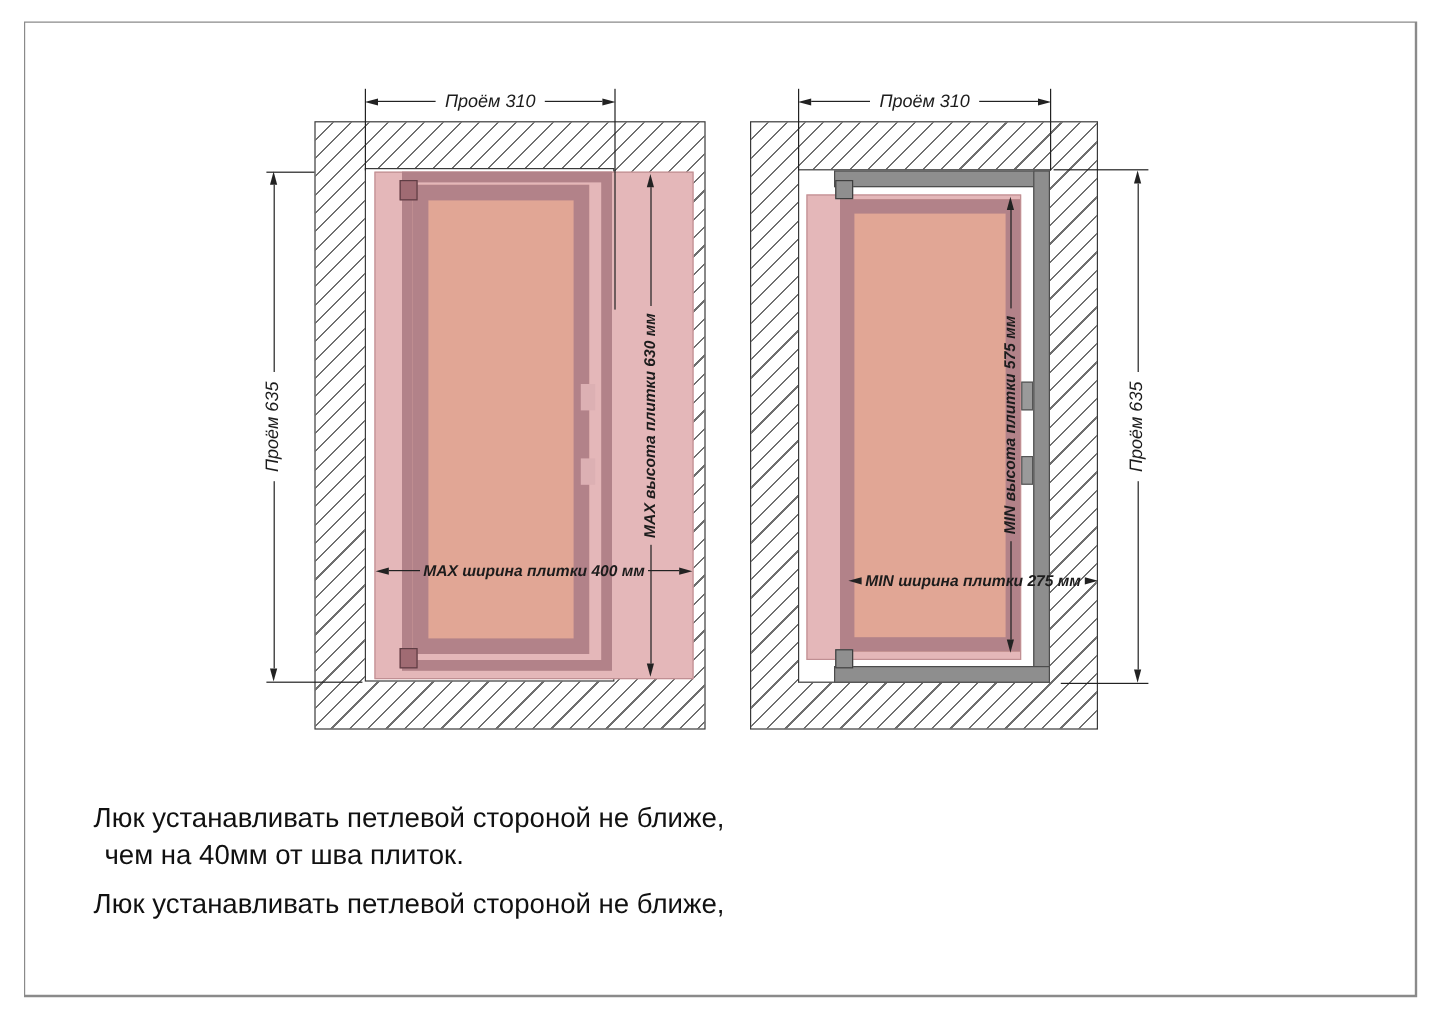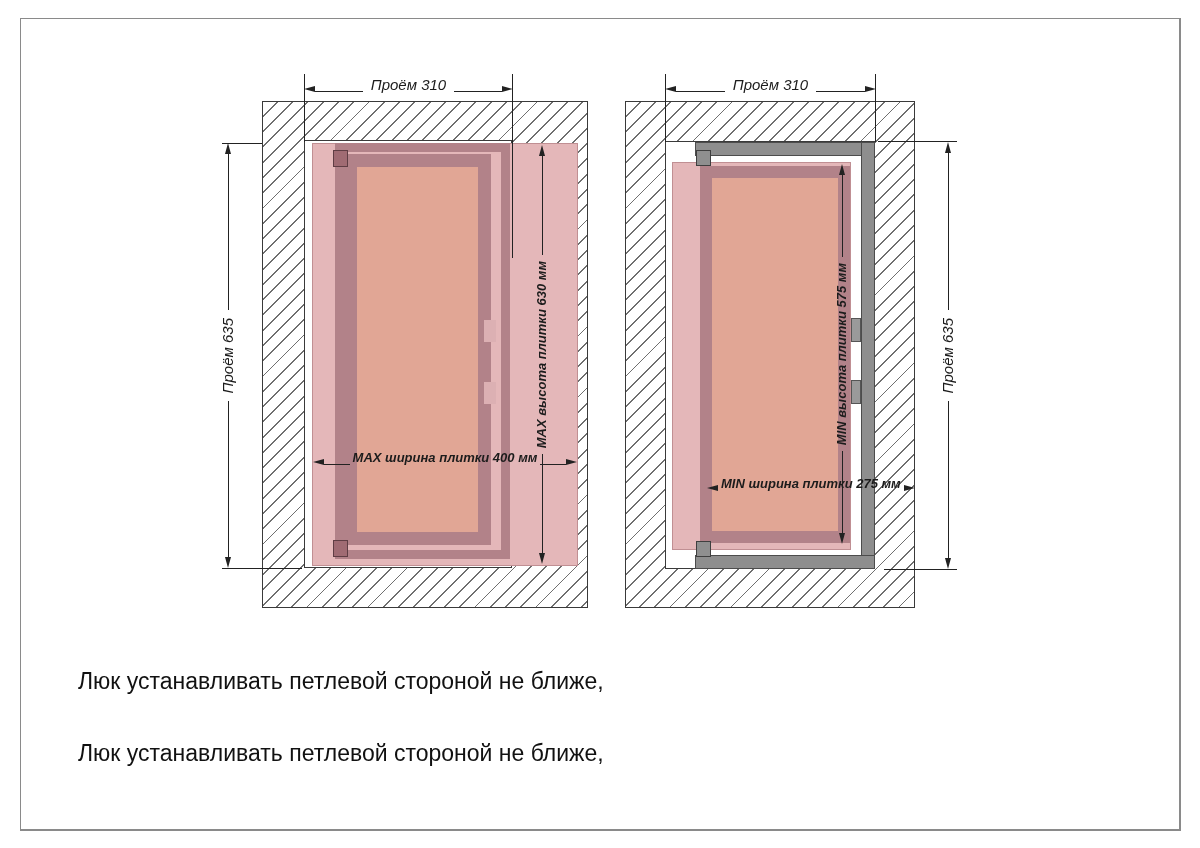--- a/index.html
+++ b/index.html
@@ -21,21 +21,21 @@
   .door{border:13px solid #b28289;box-sizing:border-box;background:#e1a695;z-index:6;}
   .door-min{border-width:12px;}
   .hinge{background:#a06b73;border:1px solid #5f3d44;box-sizing:border-box;z-index:7;}
   .hinge-gray{background:#8f8f8f;border:1px solid #3f3f3f;box-sizing:border-box;z-index:7;}
   .latch-pink{background:#dcb0b3;z-index:7;}
   .latch-gray{background:#9a9a9a;border:1px solid #555;box-sizing:border-box;z-index:7;}
   .steel{background:#8e8e8e;border:1px solid #4c4c4c;box-sizing:border-box;z-index:3;}
 
   
   .xline{background:#222;z-index:8;}
-  .dim-h{display:flex;align-items:flex-end;height:15px;z-index:9;}
+  .dim-h{display:flex;align-items:center;height:15px;z-index:9;}
   .dim-v{display:flex;flex-direction:column;align-items:center;width:16px;z-index:9;}
   .sg-h{flex:1;height:1px;background:#222;min-width:0;}
   .sg-v{flex:1;width:1px;background:#222;min-height:0;}
   .ar-l{width:0;height:0;border-top:3px solid transparent;border-bottom:3px solid transparent;border-right:11px solid #222;}
   .ar-r{width:0;height:0;border-top:3px solid transparent;border-bottom:3px solid transparent;border-left:11px solid #222;}
   .ar-u{width:0;height:0;border-left:3px solid transparent;border-right:3px solid transparent;border-bottom:11px solid #222;}
   .ar-d{width:0;height:0;border-left:3px solid transparent;border-right:3px solid transparent;border-top:11px solid #222;}
   .dlbl{font-style:italic;font-size:15px;line-height:15px;white-space:nowrap;padding:0 8px;color:#1c1c1c;}
   .dim-v .dlbl{writing-mode:vertical-rl;transform:rotate(180deg);padding:8px 0;line-height:16px;}
   .dbold{font-weight:bold;font-size:13px;padding:0 3px;}
@@ -81,21 +81,21 @@
       <span class="sg-v"></span>
         <span class="ar-d"></span>
     </div>
     <div class="abs dim-v" style="left:534px;top:145px;height:419px;">
       <span class="ar-u"></span>
         <span class="sg-v"></span>
       <span class="dlbl dbold">MAX высота плитки 630 мм</span>
       <span class="sg-v"></span>
         <span class="ar-d"></span>
     </div>
-    <div class="abs dim-h" style="left:313px;top:450px;width:264px;">
+    <div class="abs dim-h" style="left:313px;top:468px;width:264px;">
       <span class="ar-l"></span>
         <span class="sg-h"></span>
       <span class="dlbl dbold">MAX ширина плитки 400 мм</span>
       <span class="sg-h"></span>
         <span class="ar-r"></span>
     </div>
   </div>
 
   <div>
     <div class="abs wall" style="left:625px;top:101px;width:290px;height:507px;"></div>
@@ -140,17 +140,18 @@
       <span class="ar-l"></span>
         <span class="sg-h"></span>
       <span class="dlbl dbold">MIN ширина плитки 275 мм</span>
       <span class="sg-h"></span>
         <span class="ar-r"></span>
     </div>
   </div>
 
   <div class="abs note" style="left:78px;top:666px;">
     <div>Люк устанавливать петлевой стороной не ближе,</div>
+    <div class="l2">чем на 40мм от шва плиток.</div>
   </div>
   <div class="abs note" style="left:78px;top:738px;">
     <div>Люк устанавливать петлевой стороной не ближе,</div>
   </div>
 </div>
 
 </body></html>

